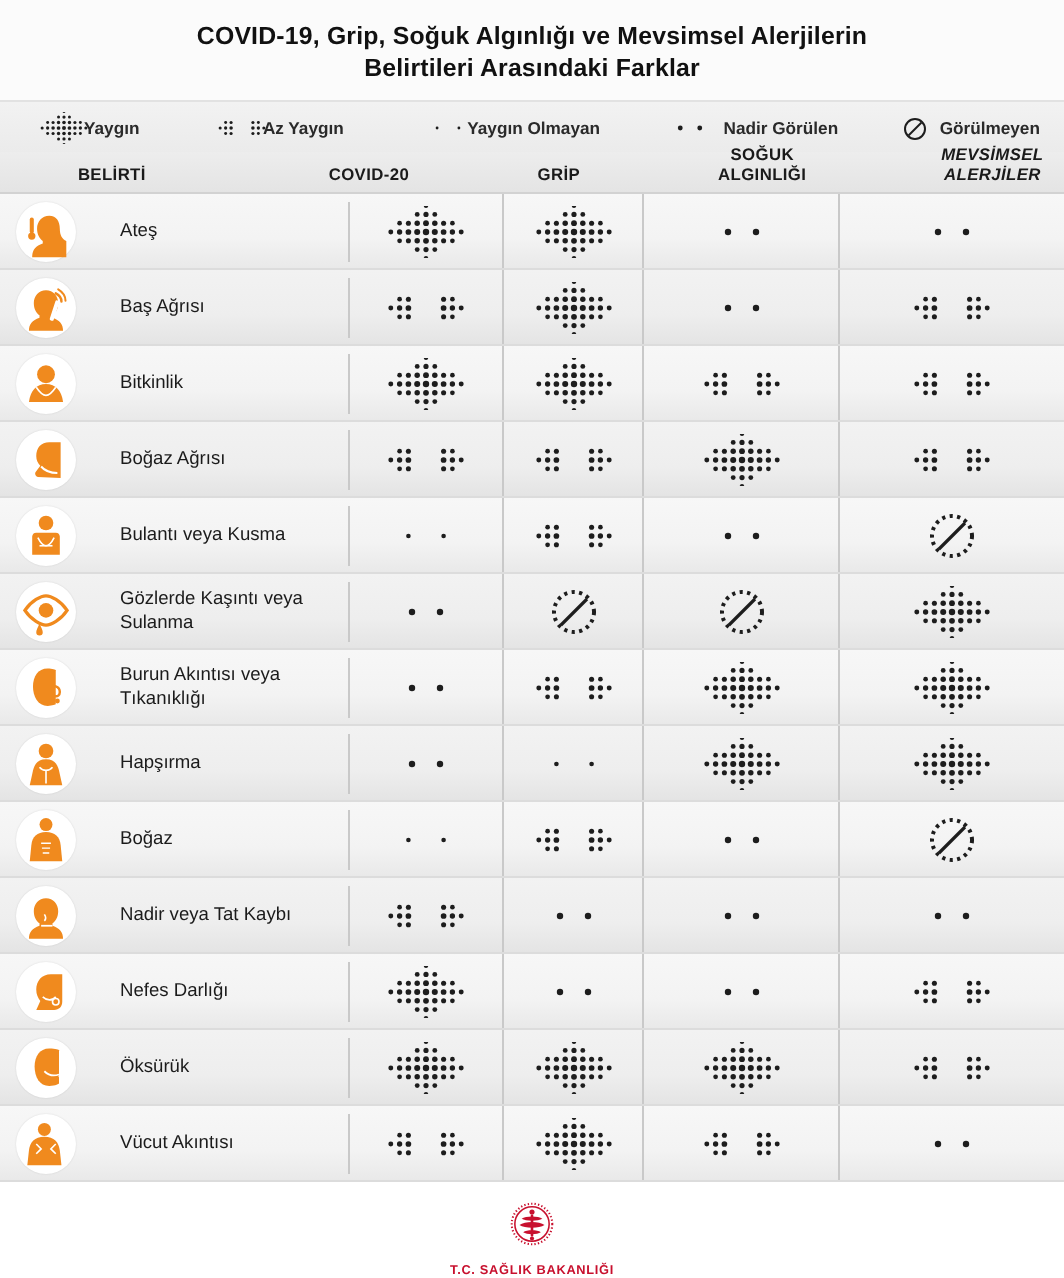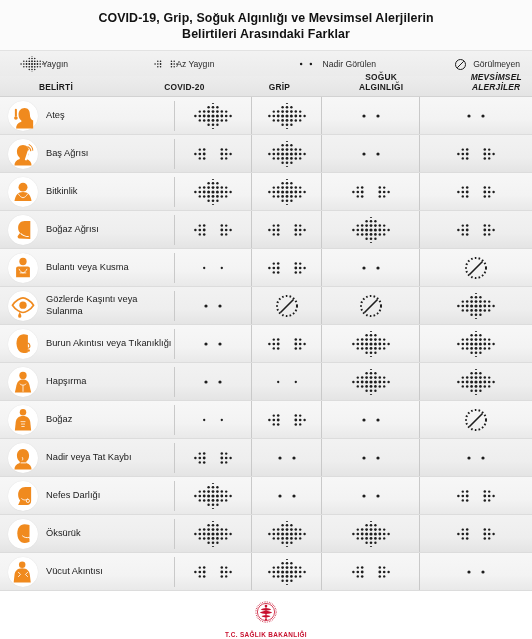--- a/index.html
+++ b/index.html
@@ -28,21 +28,21 @@
   .legend {
     display: flex;
     align-items: center;
     justify-content: space-between;
     padding: 5px 12px 4px 12px;
     background: linear-gradient(to bottom, #f2f2f2, #ebebeb);
     border-top: 1px solid #e2e2e2;
   }
   .legend-item { display: flex; align-items: center; gap: 4px; }
   .legend-label {
-    font-size: 8.6px; color: #2a2a2a; white-space: nowrap;
+    font-size: 8.6px; color: #2a2a2a; white-space: nowrap; font-weight: bold;
   }
 
   
   .colhead {
     display: flex; align-items: flex-end;
     background: linear-gradient(to bottom, #ededed, #e4e4e4);
     height: 21px;
     border-bottom: 1px solid #d2d2d2;
     gap: 48px;
   }
@@ -65,21 +65,21 @@
     background: linear-gradient(to bottom, #f7f7f7 0%, #f3f3f3 60%, #e9e9e9 100%);
     border-bottom: 1px solid #dcdcdc;
     min-height: 38px;
   }
   .row:nth-child(even) {
     background: linear-gradient(to bottom, #f2f2f2 0%, #eeeeee 60%, #e4e4e4 100%);
   }
 
   .cell-symptom {
     width: 175px; display: flex; align-items: center;
-    padding-left: 8px; gap: 8px;
+    padding-left: 8px; gap: 22px;
     border-right: 1px solid #c9c9c9;
     height: 100%;
   }
   .icon-circle {
     width: 30px; height: 30px; border-radius: 50%;
     background: #ffffff;
     flex: 0 0 30px;
     display: flex; align-items: center; justify-content: center;
     box-shadow: 0 0 1px rgba(0,0,0,0.12);
   }
@@ -188,20 +188,31 @@
               <circle cx="33.2" cy="17.4" r="1.1800000000000002" fill="#1d1d1d"></circle>
               <circle cx="37.6" cy="13" r="1.24" fill="#1d1d1d"></circle>
               <circle cx="42" cy="13" r="1.1500000000000001" fill="#1d1d1d"></circle>
             </svg>
           </span>
         </span>
         <span class="legend-label">Az Yaygın</span>
       </div>
       <div class="legend-item">
         <span style="display: flex; align-items: center; width: 26px; height: 16px; overflow: visible;">
+          <span style="display:inline-block;transform:scale(0.62);transform-origin:center;">
+            <svg class="marker" width="40" height="26" viewBox="0 0 40 26">
+              <circle cx="11.2" cy="13" r="1.1500000000000001" fill="#1d1d1d"></circle>
+              <circle cx="28.8" cy="13" r="1.1500000000000001" fill="#1d1d1d"></circle>
+            </svg>
+          </span>
+        </span>
+        <span class="legend-label">Yaygın Olmayan</span>
+      </div>
+      <div class="legend-item">
+        <span style="display: flex; align-items: center; width: 26px; height: 16px; overflow: visible;">
           <svg class="marker" width="32" height="18" viewBox="0 0 32 18">
             <circle cx="10" cy="9" r="1.5" fill="#1d1d1d"></circle>
             <circle cx="22" cy="9" r="1.5" fill="#1d1d1d"></circle>
           </svg>
         </span>
         <span class="legend-label">Nadir Görülen</span>
       </div>
       <div class="legend-item">
         <span style="display: flex; align-items: center; width: 15px; height: 16px; overflow: visible;">
           <svg width="13" height="13" viewBox="0 0 26 26">

